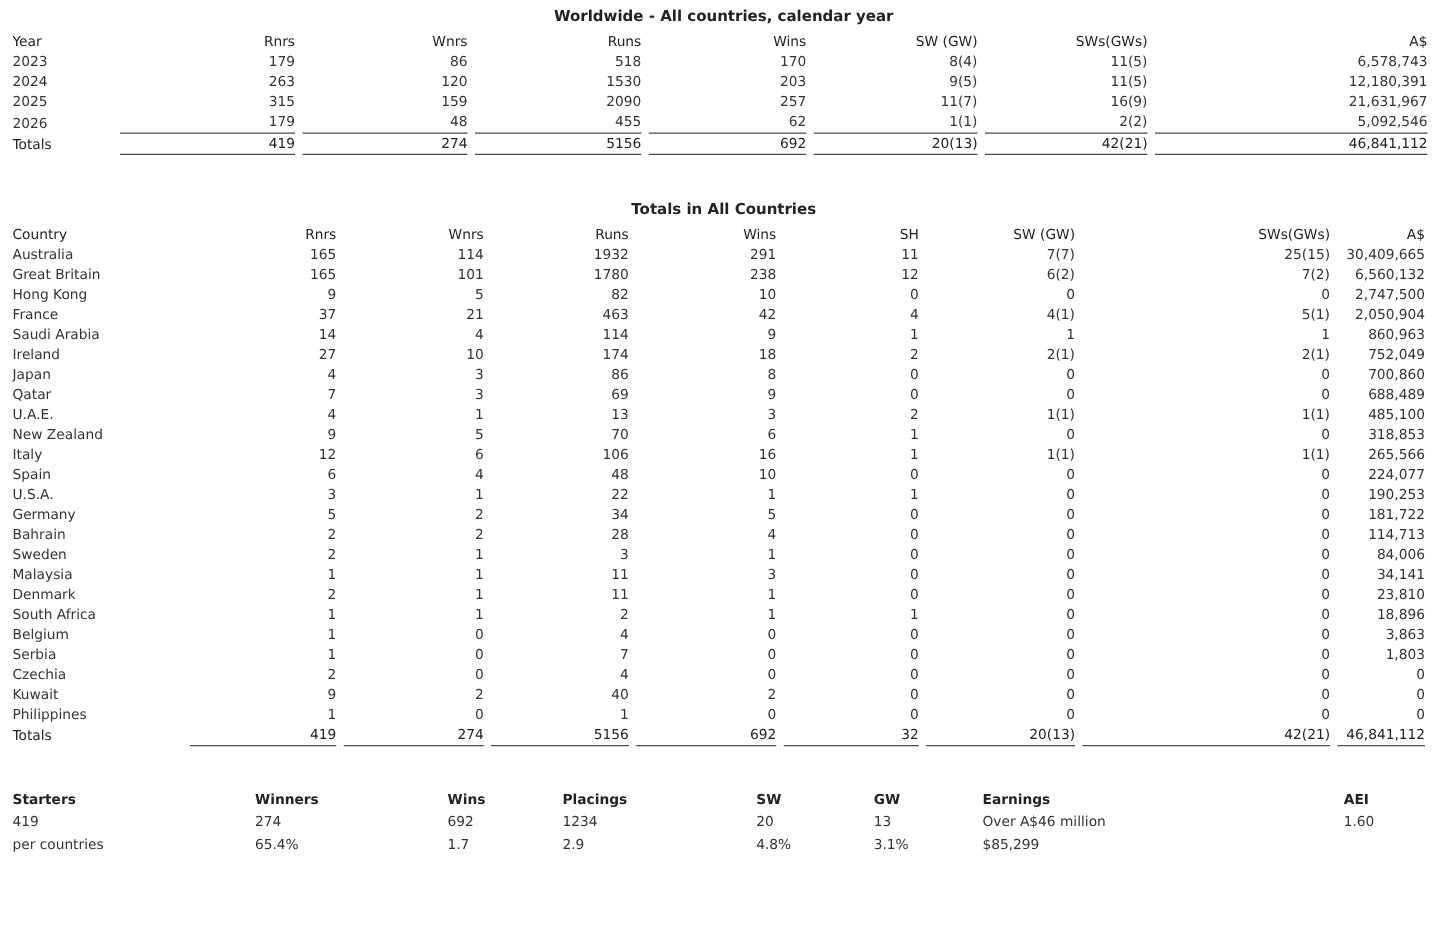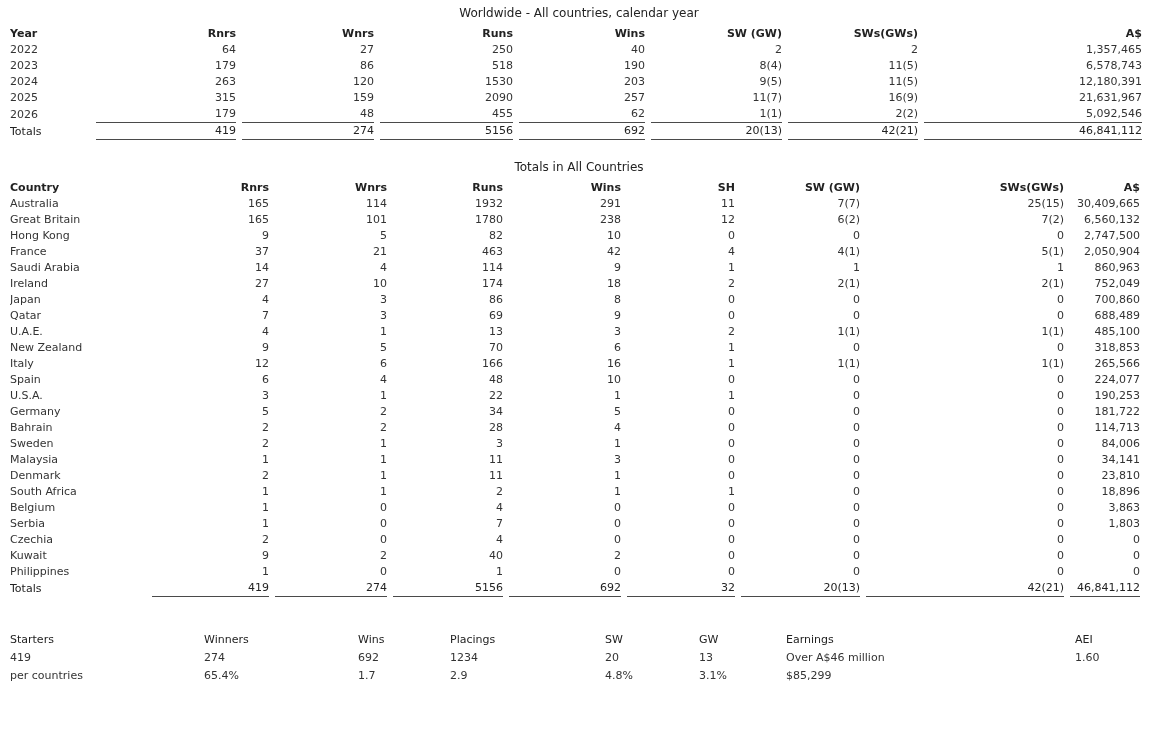--- a/index.html
+++ b/index.html
@@ -5,21 +5,21 @@
   html,body{margin:0;padding:0;background:#ffffff;}
   body{
     font-family:"DejaVu Sans","Liberation Sans",sans-serif;
     font-size:11px;
     color:#333333;
     width:1156px;
   }
   .page{padding:6px 8px 10px 10px;width:1138px;}
   .tbl-title{
     font-size:12px;
-    font-weight:normal;
+    font-weight:bold;
     color:#222222;
     text-align:center;
     margin:0 0 6px 0;
     padding:0;
   }
   table.rpt{
     border-collapse:separate;
     border-spacing:6px 0;
     table-layout:fixed;
     width:1138px;
@@ -28,21 +28,21 @@
   table.rpt th, table.rpt td{
     padding:0;
     height:16px;
     line-height:16px;
     white-space:nowrap;
     overflow:hidden;
     text-align:right;
     font-weight:normal;
     vertical-align:middle;
   }
-  table.rpt th{font-weight:bold;color:#222222;}
+  table.rpt th{font-weight:normal;color:#222222;}
   table.rpt th:first-child, table.rpt td:first-child{text-align:left;}
   table.rpt tr.totals td{font-weight:normal;color:#222222;}
   table.rpt td.rule{border-bottom:1px solid #4a4a4a;}
   
   table.sum{
     border-collapse:separate;
     border-spacing:6px 0;
     table-layout:fixed;
     width:1138px;
     margin:34px 0 0 -6px;
@@ -50,22 +50,22 @@
   table.sum th, table.sum td{
     padding:0;
     height:18px;
     line-height:18px;
     text-align:left;
     white-space:nowrap;
     overflow:hidden;
     font-weight:normal;
     vertical-align:middle;
   }
-  table.sum th{font-weight:normal;color:#222222;}
-  .section-mid{margin-top:20px;}
+  table.sum th{font-weight:bold;color:#222222;}
+  .section-mid{margin-top:36px;}
 </style>
 </head>
 <body>
 
 <div class="page">
 
   <section>
     <h2 class="tbl-title">Worldwide - All countries, calendar year</h2>
     <table class="rpt">
       <colgroup>
@@ -85,35 +85,25 @@
             <th>Wnrs</th>
             <th>Runs</th>
             <th>Wins</th>
             <th>SW (GW)</th>
             <th>SWs(GWs)</th>
             <th>A$</th>
           </tr>
         </thead>
         <tbody>
           <tr>
-            <td>2022</td>
-            <td>64</td>
-            <td>27</td>
-            <td>250</td>
-            <td>40</td>
-            <td>2</td>
-            <td>2</td>
-            <td>1,357,465</td>
-          </tr>
-          <tr>
             <td>2023</td>
             <td>179</td>
             <td>86</td>
             <td>518</td>
-            <td>190</td>
+            <td>170</td>
             <td>8(4)</td>
             <td>11(5)</td>
             <td>6,578,743</td>
           </tr>
           <tr>
             <td>2024</td>
             <td>263</td>
             <td>120</td>
             <td>1530</td>
             <td>203</td>
@@ -290,21 +280,21 @@
             <td>6</td>
             <td>1</td>
             <td>0</td>
             <td>0</td>
             <td>318,853</td>
           </tr>
           <tr>
             <td>Italy</td>
             <td>12</td>
             <td>6</td>
-            <td>166</td>
+            <td>106</td>
             <td>16</td>
             <td>1</td>
             <td>1(1)</td>
             <td>1(1)</td>
             <td>265,566</td>
           </tr>
           <tr>
             <td>Spain</td>
             <td>6</td>
             <td>4</td>

